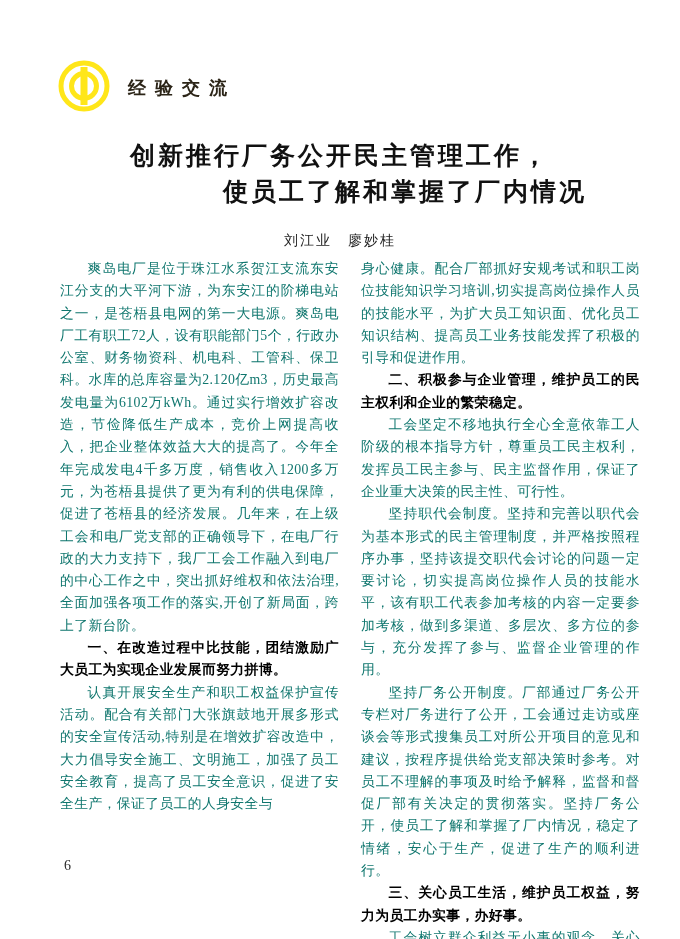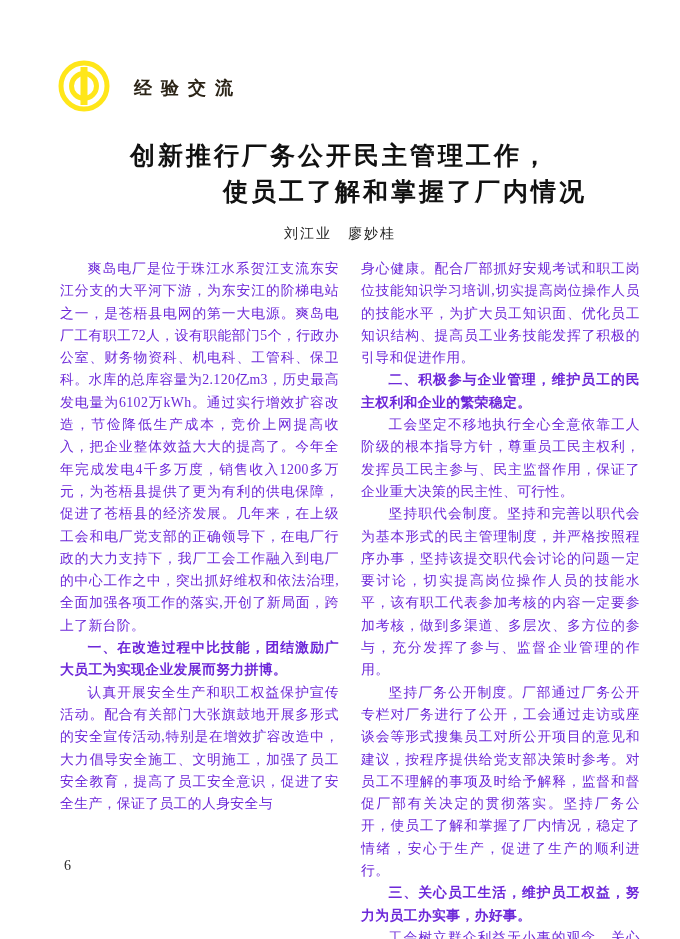--- a/index.html
+++ b/index.html
@@ -14,21 +14,21 @@
     overflow: hidden;
   }
 
   
   .header {
     position: absolute;
     top: 60px;
     left: 58px;
     display: flex;
     align-items: center;
-    gap: 24px;
+    gap: 18px;
   }
   .logo { width: 52px; height: 52px; display: block; }
   .section-label {
     font-family: "Liberation Sans", "DejaVu Sans", sans-serif;
     font-weight: bold;
     font-size: 18px;
     letter-spacing: 9px;
     color: #2b2417;
     padding-top: 4px;
   }
@@ -43,21 +43,21 @@
     font-weight: bold;
     font-size: 25px;
     line-height: 36px;
     color: #111111;
   }
   .title-line1 { text-align: center; letter-spacing: 3px; }
   .title-line2 { text-align: center; letter-spacing: 3px; padding-left: 130px; }
 
   .byline {
     position: absolute;
-    top: 225px;
+    top: 232px;
     left: 0;
     width: 680px;
     text-align: center;
     font-size: 14px;
     letter-spacing: 2px;
     color: #222222;
   }
 
   
   .columns {
@@ -70,27 +70,27 @@
   }
   .col { width: 279px; }
 
   .para, .heading {
     font-size: 13.8px;
     line-height: 22.3px;
     text-align: justify;
     text-justify: inter-ideograph;
     text-indent: 2em;
     letter-spacing: 0.4px;
-    color: #6d28d9;
+    color: #0f766e;
   }
   .para.no-indent { text-indent: 0; }
   .heading {
     font-family: Liberation Serif, serif;
     font-weight: bold;
-    color: #6d28d9;
+    color: #000000;
   }
 
   
   .page-number {
     position: absolute;
     top: 858px;
     left: 64px;
     font-size: 14px;
     color: #2a2a2a;
   }

